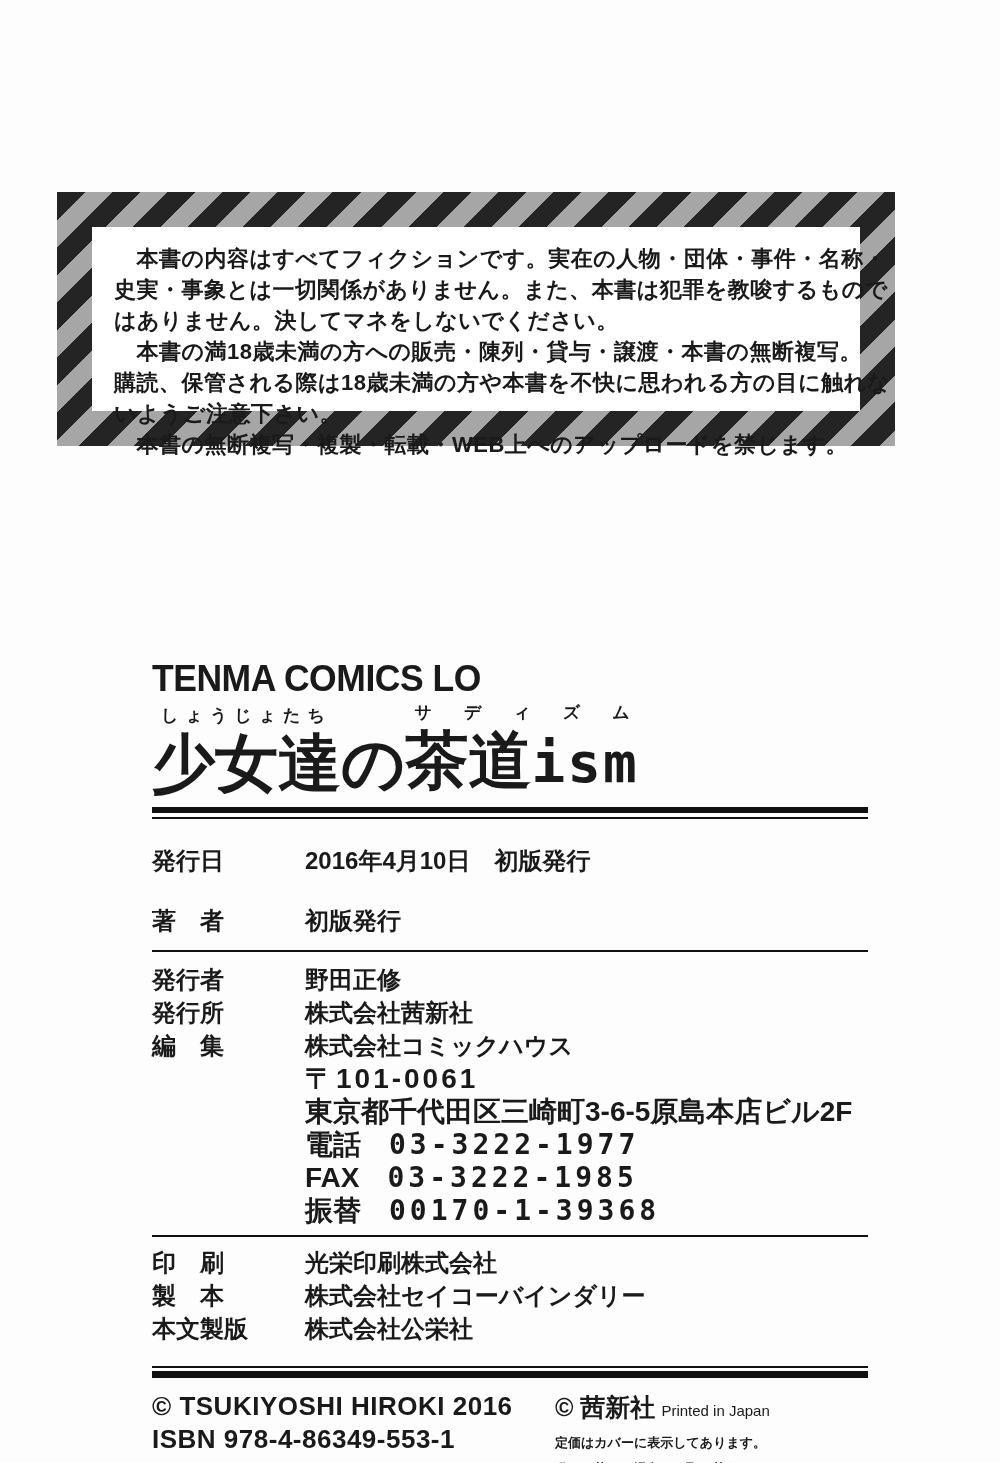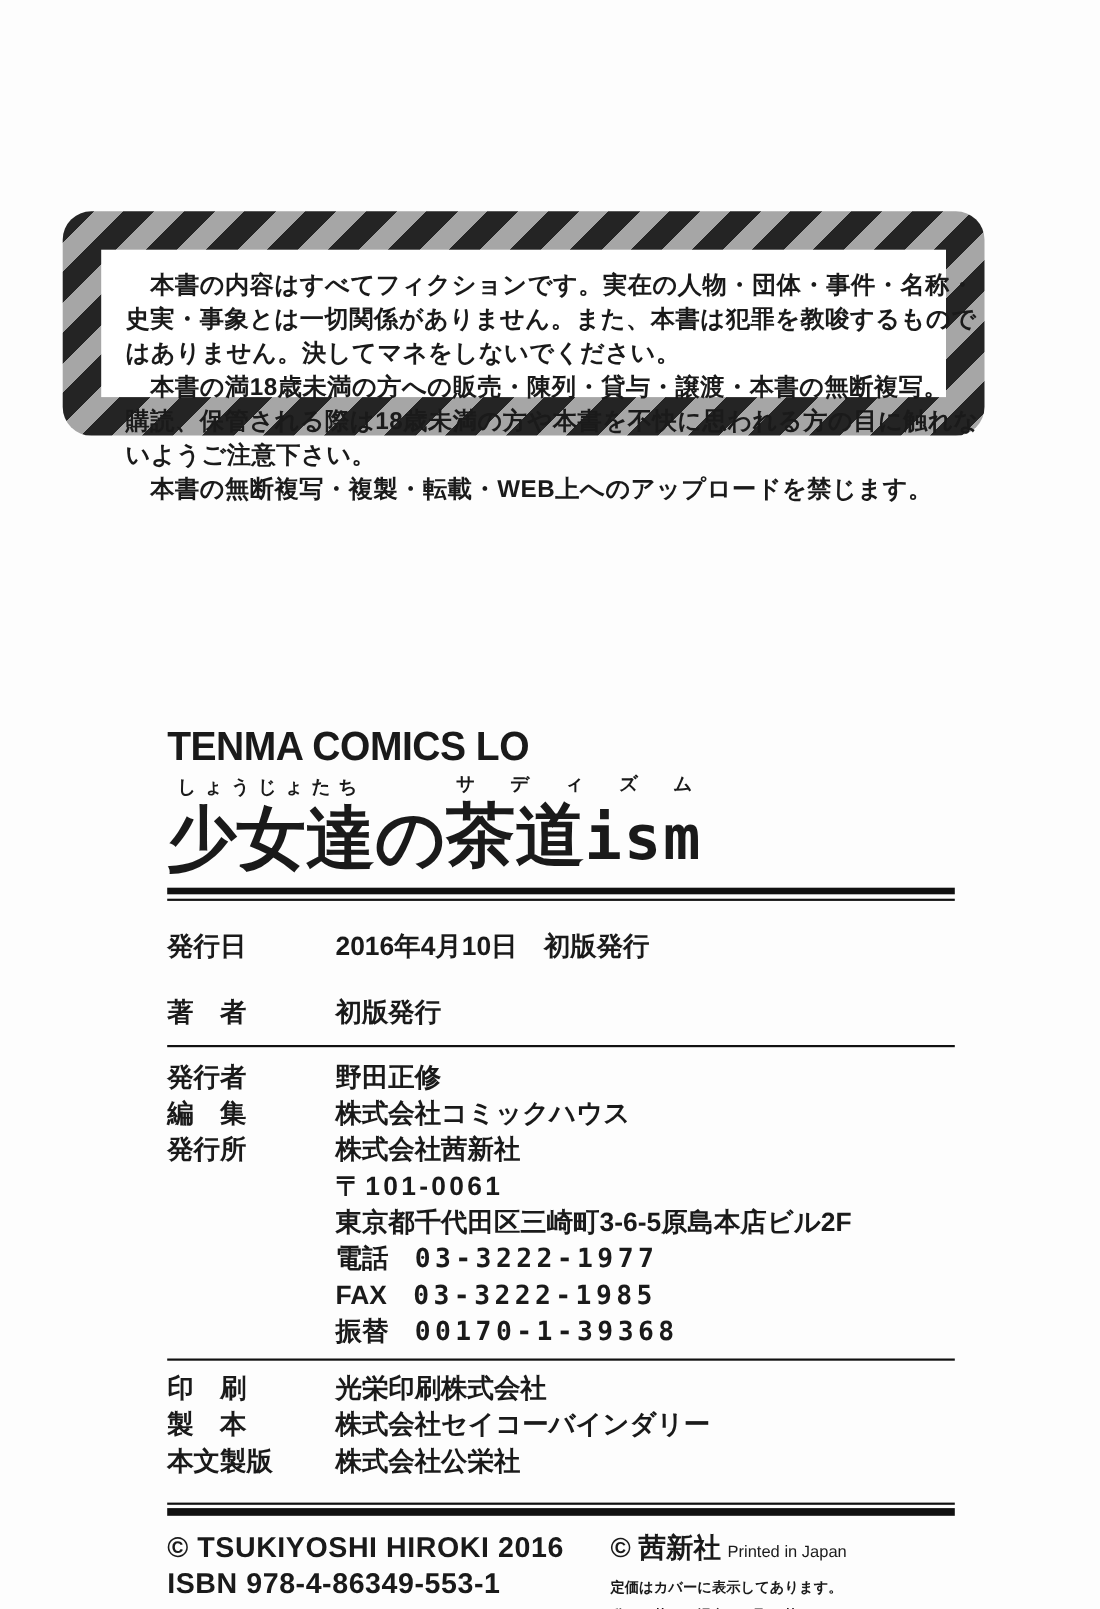--- a/index.html
+++ b/index.html
@@ -10,23 +10,22 @@
     margin:0 auto;
     background:#fdfdfd;
     color:#1a1a1a;
     font-family:"Liberation Sans", sans-serif;
     overflow:hidden;
   }
 
   
   .warning-frame {
     position:absolute; left:57px; top:192px;
-    width:838px; height:204px;
+    width:838px; height:254px;
     background:repeating-linear-gradient(135deg, #242424 0 20px, #a6a6a6 20px 39px);
-    border-radius:26px;
   }
   .warning-inner {
     position:absolute; left:35px; top:35px; right:35px; bottom:35px;
     background:#ffffff;
     padding:16px 24px 0 22px;
   }
   .warning-line {
     font-size:22px; font-weight:bold; line-height:31px;
     letter-spacing:0.5px; white-space:nowrap;
   }
@@ -65,21 +64,21 @@
   .rule-gap-t { margin-top:4px; }
   .dbl-top { margin-top:9px; }
 
   .row { display:flex; font-size:24px; font-weight:bold; line-height:33px; white-space:nowrap; }
   .row .lbl { width:153px; flex:none; }
   .row-date { margin-top:25px; }
   .row-author { margin-top:27px; }
   .rule-mid1 { margin-top:13px; }
   .pub-rows { margin-top:11px; }
   .addr-block { margin-left:153px; }
-  .addr-line { font-size:24px; font-weight:bold; line-height:33px; white-space:nowrap; }
+  .addr-line { font-size:28px; font-weight:bold; line-height:33px; white-space:nowrap; }
   .addr-spread { letter-spacing:3px; }
   .addr-num { font-family:"DejaVu Sans Mono", monospace; letter-spacing:4px; font-weight:bold; }
   .rule-mid2 { margin-top:8px; }
   .print-rows { margin-top:9px; }
 
   .rule-bot { margin-top:21px; }
   .rule-gap-b { margin-top:3px; }
   .rule-bthick { height:7px; }
 
   
@@ -138,26 +137,26 @@
     </div>
 
     <div class="rule rule-thin rule-mid1"></div>
 
     <div class="pub-rows">
       <div class="row">
         <span class="lbl">発行者</span>
         <span class="val">野田正修</span>
       </div>
       <div class="row">
+        <span class="lbl">発行所</span>
+        <span class="val">株式会社茜新社</span>
+      </div>
+      <div class="row">
         <span class="lbl">編　集</span>
         <span class="val">株式会社コミックハウス</span>
-      </div>
-      <div class="row">
-        <span class="lbl">発行所</span>
-        <span class="val">株式会社茜新社</span>
       </div>
     </div>
 
     <div class="addr-block">
       <div class="addr-line addr-spread">〒101-0061</div>
       <div class="addr-line">東京都千代田区三崎町3-6-5原島本店ビル2F</div>
       <div class="addr-line"><span>電話</span>　<span class="addr-num">03-3222-1977</span></div>
       <div class="addr-line"><span>FAX</span>　<span class="addr-num">03-3222-1985</span></div>
       <div class="addr-line"><span>振替</span>　<span class="addr-num">00170-1-39368</span></div>
     </div>

